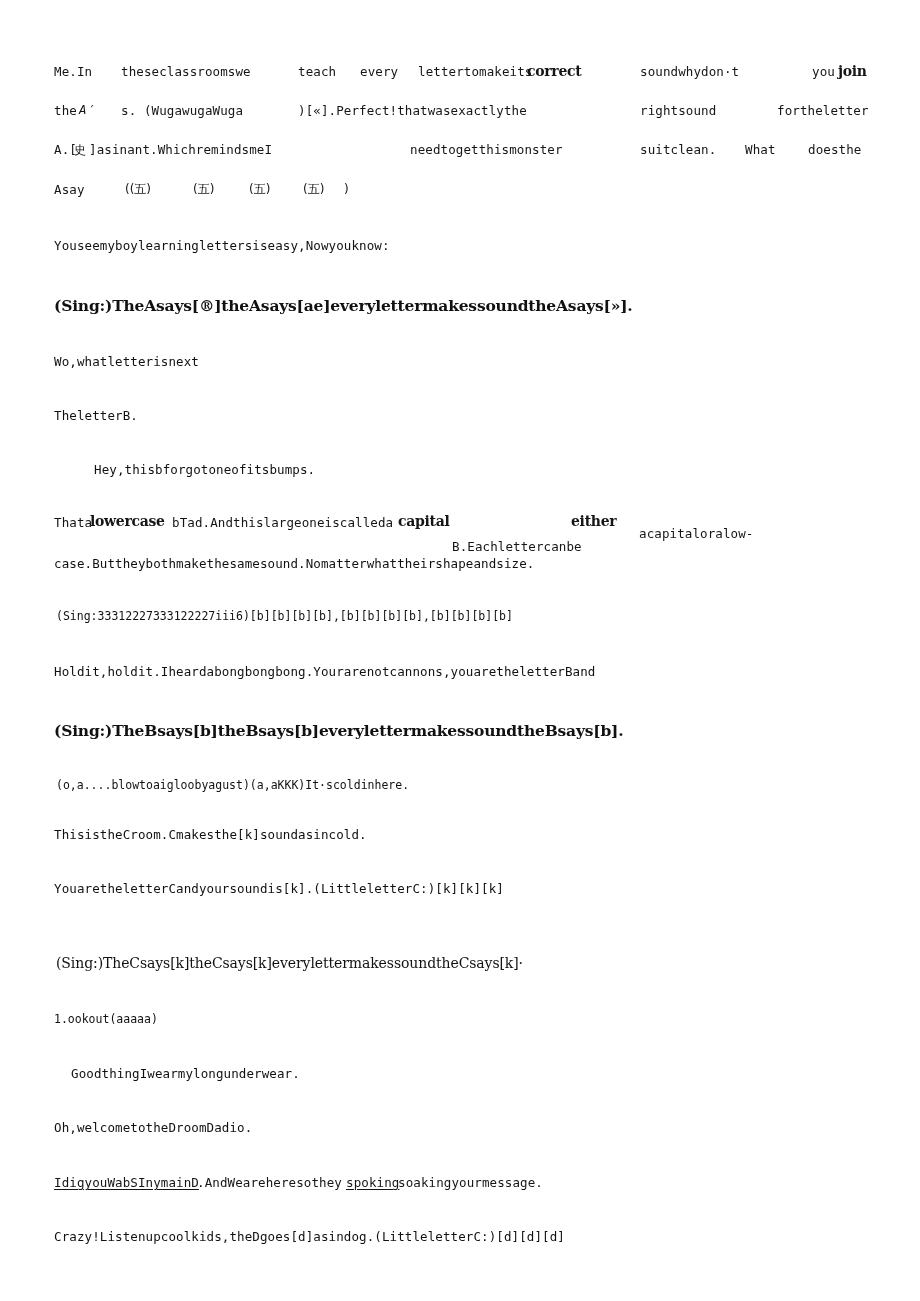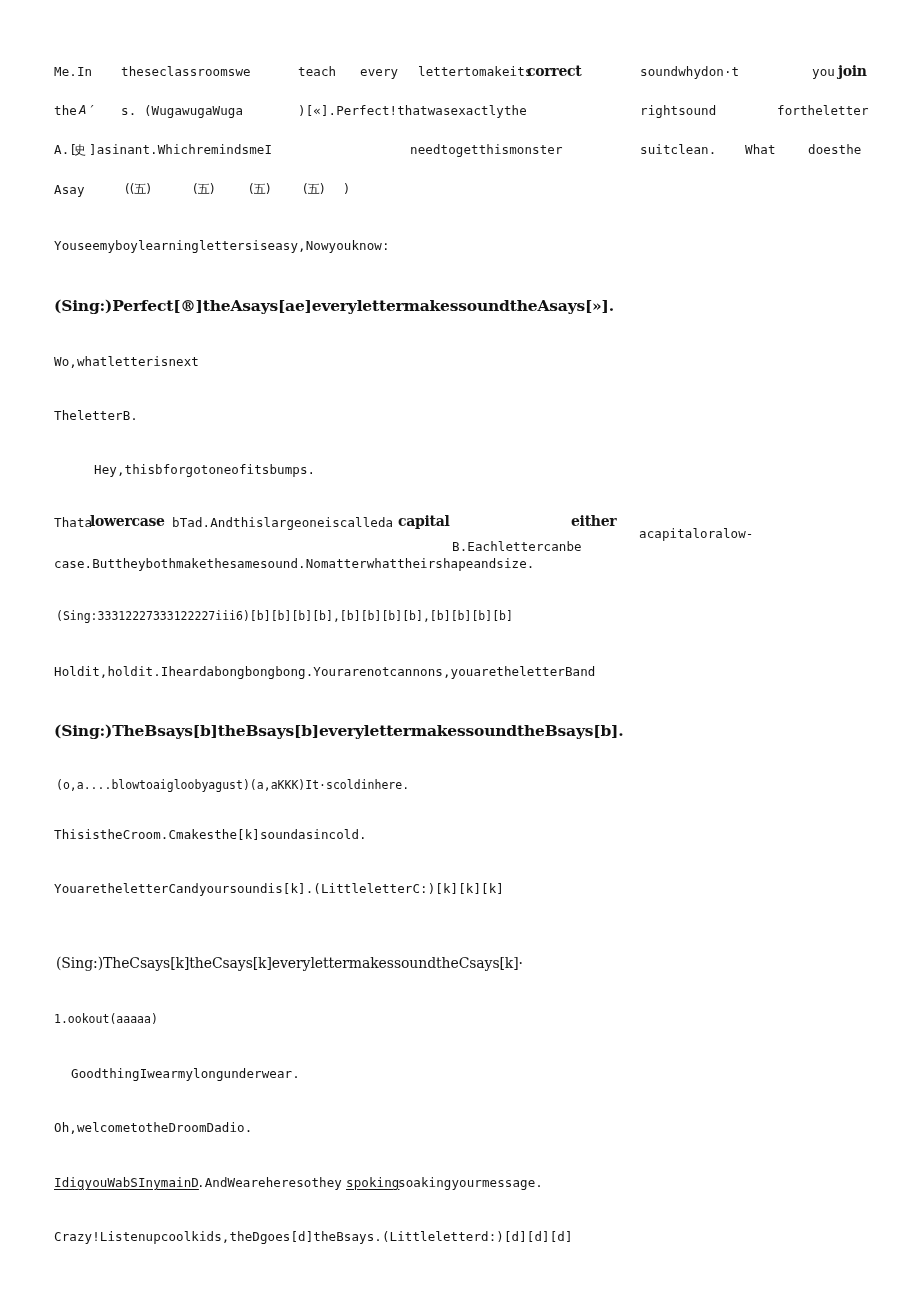--- a/index.html
+++ b/index.html
@@ -113,21 +113,21 @@
     <span class="run cjk" style="left:193px; top:183px;">(五)</span>
     <span class="run cjk" style="left:249px; top:183px;">(五)</span>
     <span class="run cjk" style="left:303px; top:183px;">(五)</span>
     <span class="run cjk" style="left:344px; top:183px;">)</span>
   </div>
 
   <div>
 
     <span class="para mono" style="left:54px; top:240px;">Youseemyboylearninglettersiseasy,Nowyouknow:</span>
 
-    <span class="para serif-bold" style="left:54px; top:298px;">(Sing:)Perfect[®]theAsays[ae]everylettermakessoundtheAsays[»].</span>
+    <span class="para serif-bold" style="left:54px; top:298px;">(Sing:)TheAsays[®]theAsays[ae]everylettermakessoundtheAsays[»].</span>
 
     <span class="para mono" style="left:54px; top:356px;">Wo,whatletterisnext</span>
 
     <span class="para mono" style="left:54px; top:410px;">TheletterB.</span>
 
     <span class="para mono" style="left:54px; top:464px;padding-left:40px;">Hey,thisbforgotoneofitsbumps.</span>
 
     <span class="run mono" style="left:54px; top:517px;">Thata</span>
     <span class="run emph" style="left:90px; top:514px;">lowercase</span>
     <span class="run mono" style="left:172px; top:517px;">bTad.Andthislargeoneiscalleda</span>
@@ -156,16 +156,16 @@
 
     <span class="para mono" style="left:54px; top:1068px;padding-left:17px;">GoodthingIwearmylongunderwear.</span>
 
     <span class="para mono" style="left:54px; top:1122px;">Oh,welcometotheDroomDadio.</span>
 
     <span class="run mono underline" style="left:54px; top:1177px;">IdigyouWabSInymainD</span>
     <span class="run mono" style="left:197px; top:1177px;">.AndWeareheresothey</span>
     <span class="run mono underline" style="left:346px; top:1177px;">spoking</span>
     <span class="run mono" style="left:398px; top:1177px;">soakingyourmessage.</span>
 
-    <span class="para mono" style="left:54px; top:1231px;">Crazy!Listenupcoolkids,theDgoes[d]theBsays.(Littleletterd:)[d][d][d]</span>
+    <span class="para mono" style="left:54px; top:1231px;">Crazy!Listenupcoolkids,theDgoes[d]asindog.(LittleletterC:)[d][d][d]</span>
   </div>
 
 </div>
 
 </body></html>

